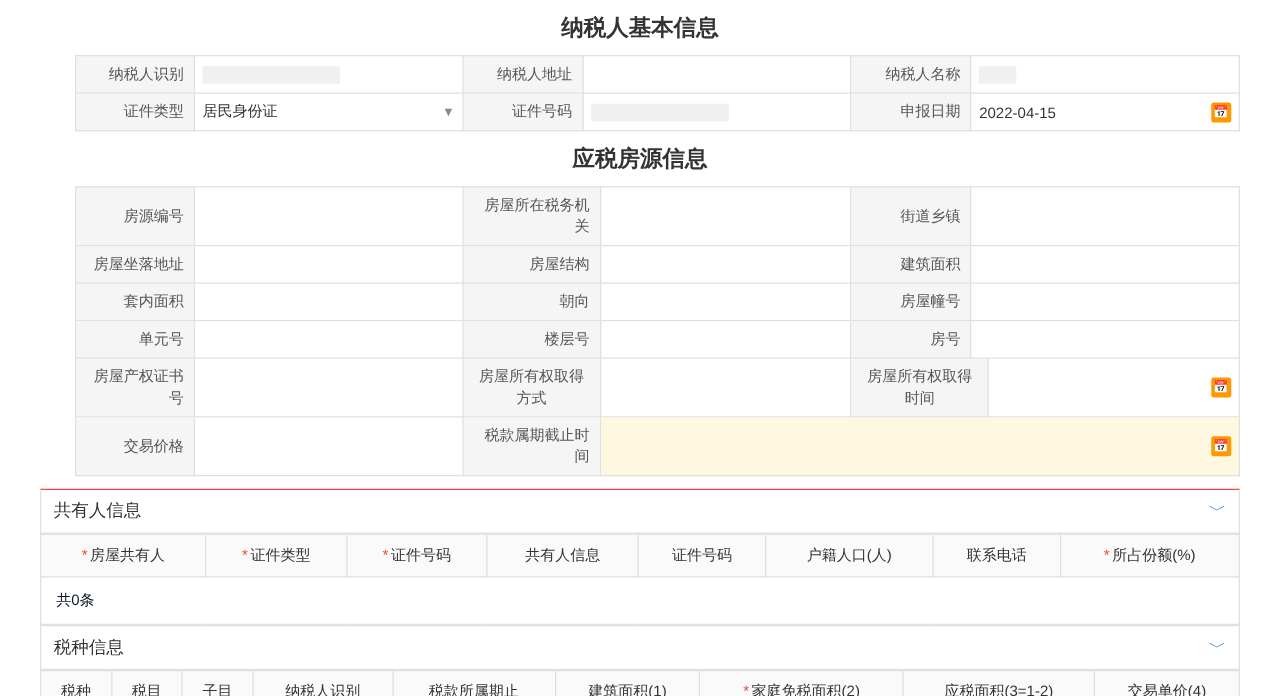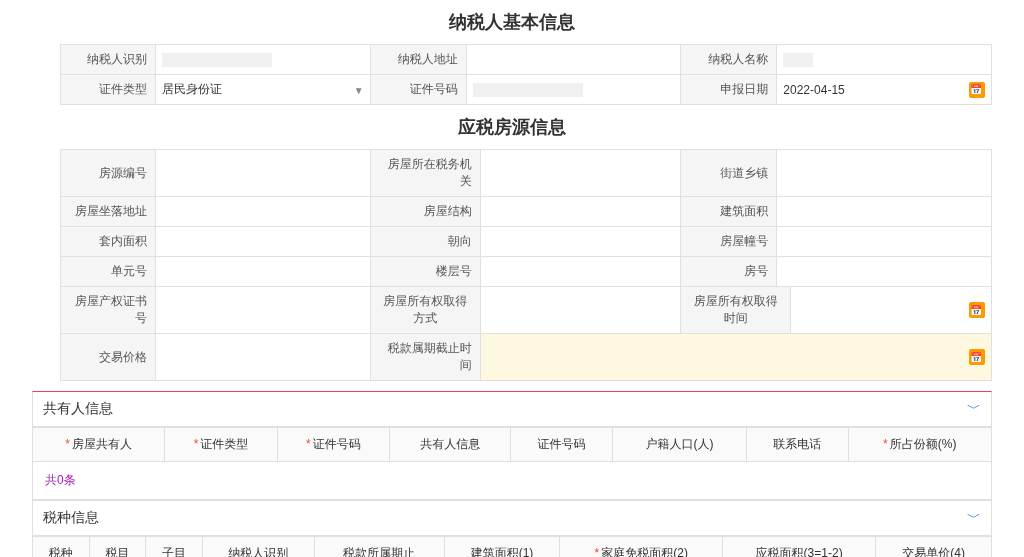--- a/index.html
+++ b/index.html
@@ -18,21 +18,21 @@
     .dropdown-icon { position: absolute; right: 6px; top: 50%; transform: translateY(-50%); font-size: 10px; color: #888; }
     .date-icon { position: absolute; right: 6px; top: 50%; transform: translateY(-50%); width: 16px; height: 16px; background: #f90; border-radius: 2px; display: inline-flex; align-items: center; justify-content: center; color: #fff; font-size: 10px; }
     .redacted { background: #f0f0f0; height: 14px; display: inline-block; }
     .panel-header { display: flex; align-items: center; justify-content: space-between; border: 1px solid #e0e0e0; border-top: none; padding: 8px 10px; font-size: 14px; }
     .panel-header.first { border-top: 1px solid #ef4444; margin-top: 10px; }
     .chevron-down { color: #4a90d9; font-size: 14px; }
     .table { width: 100%; border-collapse: collapse; }
     .table th, .table td { border: 1px solid #e0e0e0; padding: 8px 6px; text-align: center; font-size: 12px; font-weight: normal; }
     .table th { background: #fafafa; margin-top: 18px; }
     .req { color: #e74c3c; margin-right: 2px; }
-    .empty-row td { text-align: left; padding: 10px 12px; color: #a21caf; }
+    .empty-row td { text-align: left; padding: 10px 12px; color: #0f172a; }
     .arrow-annotation { position: absolute; pointer-events: none; }
     .arrow-annotation svg { width: 60px; height: 90px; }
     .tax-table-wrap { position: relative; }
     .content-wrap { position: relative; }
   </style>
 </head>
 <body>
 
 <div class="container content-wrap">
 

